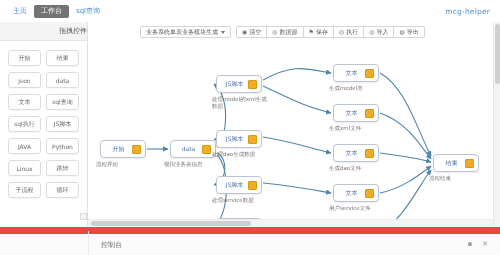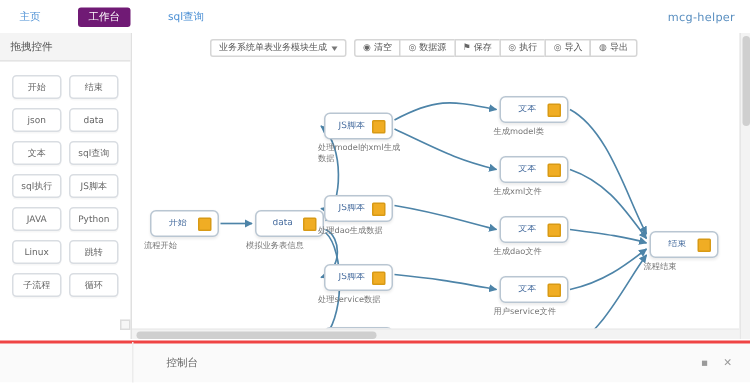--- a/index.html
+++ b/index.html
@@ -11,41 +11,41 @@
     -webkit-font-smoothing:antialiased;
   }
   .app{position:relative;width:500px;height:255px;}
 
   
   .topnav{
     position:absolute;left:0;top:0;width:500px;height:22px;
     background:#ffffff;border-bottom:1px solid #e2e2e2;
     display:flex;align-items:center;
   }
-  .nav-tabs{display:flex;align-items:flex-start;gap:18px;padding-left:6px;}
+  .nav-tabs{display:flex;align-items:flex-start;gap:0;padding-left:6px;}
   .nav-tab{
     padding:3px 7px;font-size:7px;color:#4b8fd4;border-radius:2px;
     white-space:nowrap;line-height:1;
   }
-  .nav-tab.active{background:#701a75;color:#ffffff;}
+  .nav-tab.active{background:#737373;color:#ffffff;}
   .brand{
     margin-left:auto;padding-right:10px;font-size:7.5px;color:#5a8fc0;
     letter-spacing:.2px;
   }
 
   
   .sidebar{
     position:absolute;left:0;top:22px;width:88px;height:204px;
     background:#ffffff;border-right:1px solid #e0e0e0;
     box-sizing:border-box;
   }
   .sidebar-head{
     height:18px;line-height:18px;padding-left:7px;
     background:#f4f4f4;border-bottom:1px solid #e4e4e4;
-    font-size:7px;color:#555;
+    font-size:7px;color:#555;text-align:right;
   }
   .palette{
     padding:9px 6px;display:flex;flex-wrap:wrap;gap:6px 5px;
     justify-content:center;
   }
   .palette-item{
     width:33px;height:16px;border:1px solid #d9dde2;border-radius:3px;
     background:#fff;display:flex;align-items:center;justify-content:center;
     font-size:6px;color:#666;box-shadow:0 1px 0 rgba(0,0,0,.03);
     box-sizing:border-box;white-space:nowrap;overflow:hidden;
@@ -127,22 +127,22 @@
     background:#cfcfcf;border-radius:3px;
   }
   .sb-corner{
     position:absolute;left:80px;top:213px;width:7px;height:7px;
     border:1px solid #dcdcdc;background:#f6f6f6;box-sizing:border-box;
   }
 
   
   .console{
     position:absolute;left:0;bottom:0;width:500px;height:28px;
-    background:#fafafa;border-top:2px solid #ef4444;
-    display:flex;align-items:center;box-sizing:border-box;gap:10px;
+    background:#fafafa;border-top:7px solid #ef4444;
+    display:flex;align-items:center;box-sizing:border-box;
   }
   .console-left{width:88px;height:28px;border-right:1px solid #ececec;}
   .console-title{padding-left:12px;font-size:7px;color:#666;}
   .console-actions{
     margin-left:auto;display:flex;align-items:center;gap:10px;padding-right:12px;
   }
   .c-ico{font-size:7px;color:#9a9a9a;line-height:1;}
 </style>
 </head>
 <body>

